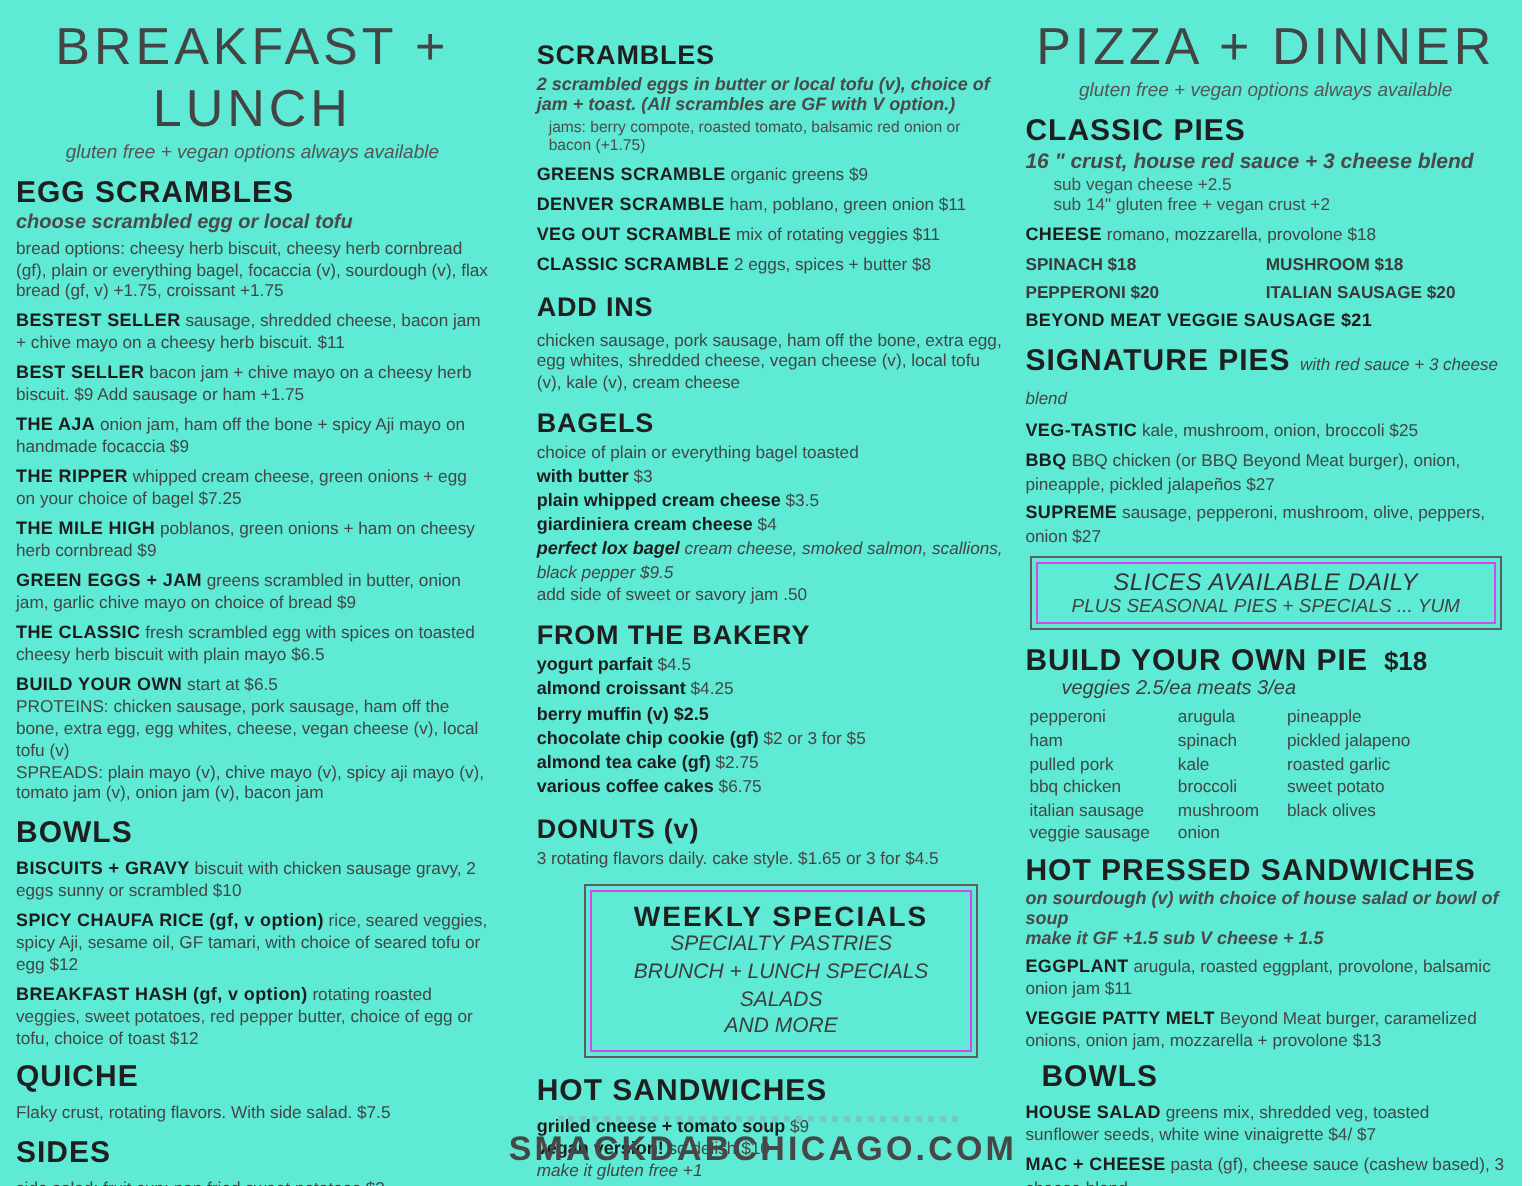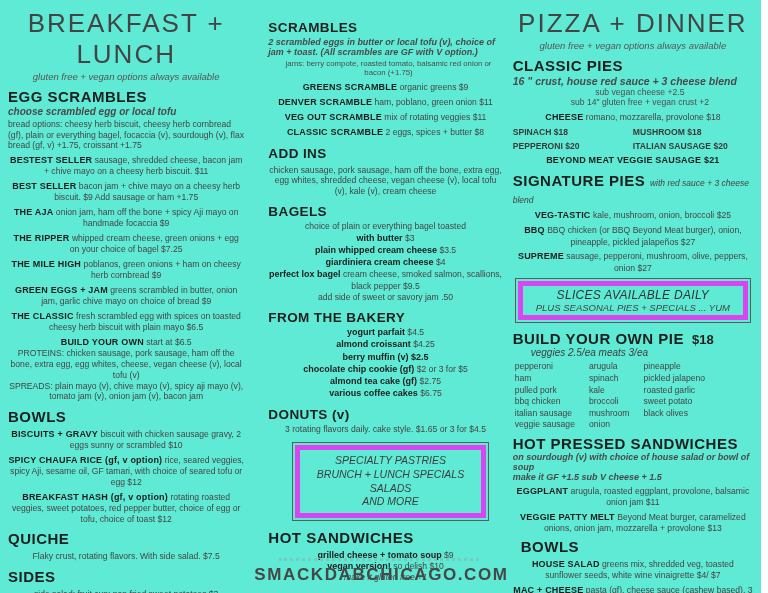--- a/index.html
+++ b/index.html
@@ -12,27 +12,27 @@
   .col{box-sizing:border-box;}
   .col-left{width:240px;}
   .col-mid{width:252px;padding-left:14px;position:relative;}
   .col-right{width:244px;}
   .big-title{font-size:26px;font-weight:400;letter-spacing:2px;color:#444;text-align:center;margin:2px 0 0;}
   .tagline{font-style:italic;font-size:9.5px;text-align:center;color:#555;margin:1px 0 4px;}
   .sec{font-size:15px;font-weight:bold;letter-spacing:.5px;color:#1f1f1f;margin:6px 0 1px;}
   .sec-sm{font-size:13.5px;font-weight:bold;letter-spacing:.4px;color:#1f1f1f;margin:7px 0 2px;}
   .sub-it{font-style:italic;font-size:10px;color:#4a4a4a;margin:0 0 2px;font-weight:bold;}
   .intro{font-size:8.6px;line-height:1.25;margin:1px 0 3px;color:#454545;}
-  .note{font-size:7.8px;line-height:1.2;margin:0 0 2px 6px;color:#4d4d4d;text-align:center;}
-  .it{font-size:8.6px;line-height:1.25;margin:4px 0;color:#454545;text-align:center;}
+  .note{font-size:7.8px;line-height:1.2;margin:0 0 2px 6px;color:#4d4d4d;}
+  .it{font-size:8.6px;line-height:1.25;margin:4px 0;color:#454545;}
   .it b{font-size:9px;color:#1d1d1d;letter-spacing:.2px;}
   .it .lc{letter-spacing:0;}
   .gf{font-style:italic;}
   .dbox{border:1px solid #5c5c5c;padding:2px;margin:6px 4px;}
-  .dbox-in{border:5px solid #d946ef;padding:4px 6px;text-align:center;}
+  .dbox-in{border:1px solid #d946ef;padding:4px 6px;text-align:center;}
   .box-l1{font-style:italic;font-size:12.5px;color:#333;letter-spacing:.3px;}
   .box-l2{font-style:italic;font-size:10px;color:#444;}
   .wk-title{font-weight:bold;font-size:14px;letter-spacing:1px;color:#1f1f1f;}
   .wk-lines{font-style:italic;font-size:10.5px;line-height:1.3;color:#3d3d3d;white-space:pre-line;}
   .pierow{display:flex;font-size:8.6px;margin:4px 0;}
   .pierow .cell{width:50%;}
   .sig-note{font-style:italic;font-size:8.5px;font-weight:normal;letter-spacing:0;color:#444;}
   .byop-head{display:flex;align-items:baseline;gap:8px;}
   .byop-price{font-size:13px;font-weight:bold;color:#1f1f1f;}
   .byop-sub{font-style:italic;font-size:10px;text-align:left;margin:0 0 3px 18px;color:#3d3d3d;}
@@ -102,41 +102,42 @@
       <h2 class="sec-sm">ADD INS</h2>
       <p class="it">chicken sausage, pork sausage, ham off the bone, extra egg, egg whites, shredded cheese, vegan cheese (v), local tofu (v), kale (v), cream cheese</p>
     </div>
 
     <div>
       <h2 class="sec-sm">BAGELS</h2>
       <p class="it" style="margin:1px 0;">choice of plain or everything bagel toasted</p>
       <p class="it" style="margin:1px 0;"><b class="lc">with butter</b>  <span>$3</span></p>
       <p class="it" style="margin:1px 0;"><b class="lc">plain whipped cream cheese</b>  <span>$3.5</span></p>
       <p class="it" style="margin:1px 0;"><b class="lc">giardiniera cream cheese</b>  <span>$4</span></p>
-      <p class="it" style="margin:1px 0;"><b class="lc">perfect lox bagel</b> <span>cream cheese, smoked salmon, scallions, black pepper  $9.5</span></p>
+      <p class="it" style="margin:1px 0;font-style:italic;"><b class="lc">perfect lox bagel</b> <span>cream cheese, smoked salmon, scallions, black pepper  $9.5</span></p>
       <p class="it" style="margin:1px 0;">add side of sweet or savory jam  .50</p>
     </div>
 
     <div>
       <h2 class="sec-sm">FROM THE BAKERY</h2>
       <p class="it" style="margin:1px 0;"><b class="lc">yogurt parfait</b>  <span>$4.5</span></p>
       <p class="it" style="margin:1px 0;"><b class="lc">almond croissant</b> <span>$4.25</span></p>
       <p class="it" style="margin:1px 0;"><b class="lc">berry muffin (v)  $2.5</b><span></span></p>
       <p class="it" style="margin:1px 0;"><b class="lc">chocolate chip cookie (gf)</b>  <span>$2 or 3 for $5</span></p>
       <p class="it" style="margin:1px 0;"><b class="lc">almond tea cake (gf)</b>  <span>$2.75</span></p>
       <p class="it" style="margin:1px 0;"><b class="lc">various coffee cakes</b>  <span>$6.75</span></p>
     </div>
 
     <div>
       <h2 class="sec-sm">DONUTS (v)</h2>
       <p class="it" style="margin:1px 0;">3 rotating flavors daily. cake style.  $1.65 or 3 for $4.5</p>
     </div>
 
     <div class="dbox" style="margin:8px 14px 8px 24px;">
       <div class="dbox-in">
+        <div class="wk-title">WEEKLY SPECIALS</div>
         <div class="wk-lines">SPECIALTY PASTRIES
 BRUNCH  + LUNCH SPECIALS
 SALADS
 AND MORE</div>
       </div>
     </div>
 
     <div>
       <h2 class="sec">HOT SANDWICHES</h2>
       <p class="it">

